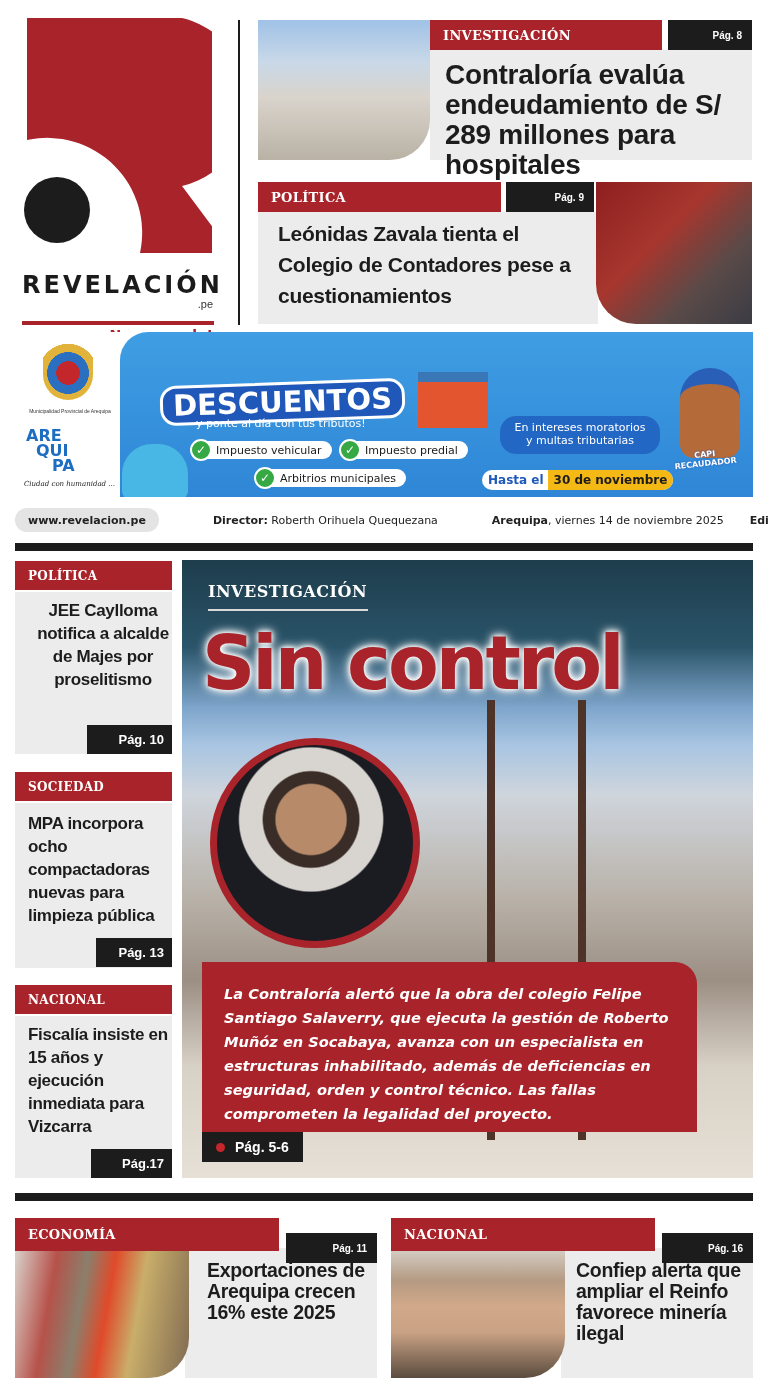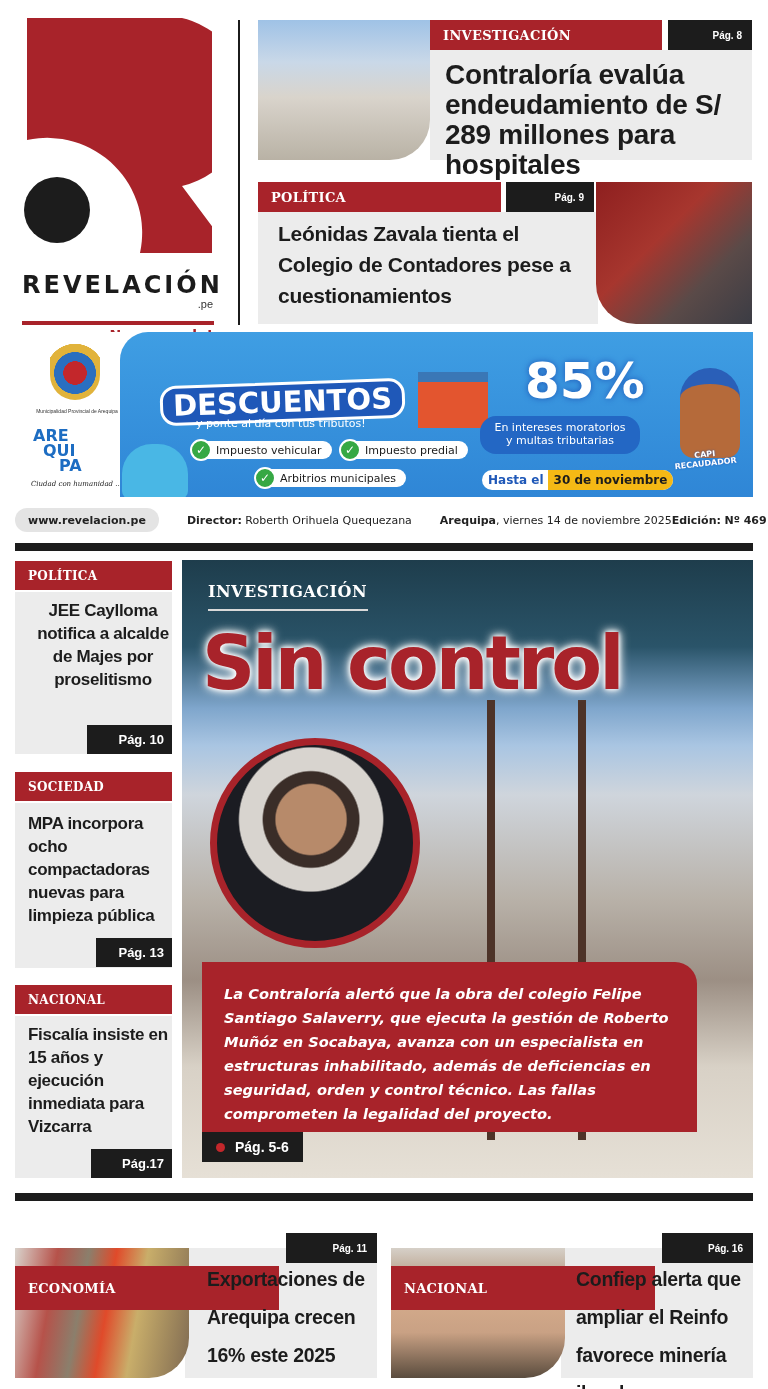--- a/index.html
+++ b/index.html
@@ -38,47 +38,47 @@
   .card2 { left: 258px; top: 182px; width: 494px; height: 142px; }
   .card2 .bg { position: absolute; left: 0; top: 30px; width: 340px; height: 112px; }
   .card2 .tag-red { position: absolute; left: 0; top: 0; width: 243px; height: 30px; }
   .card2 .tag-black { position: absolute; left: 248px; top: 0; width: 88px; height: 30px; }
   .card2 .photo { position: absolute; left: 338px; top: 0; width: 156px; height: 142px; border-bottom-left-radius: 40px;
     background: linear-gradient(135deg, #8e1f1f 0%, #a7362e 40%, #5a4a48 70%, #3b3c44 100%); }
   .card2 .headline { position: absolute; left: 20px; top: 36px; width: 320px; font-size: 21px; line-height: 31px; }
 
   
   .ad { left: 15px; top: 332px; width: 738px; height: 165px; background: #fff; }
-  .ad-left { position: absolute; left: 8px; top: 0; width: 108px; height: 165px; }
+  .ad-left { position: absolute; left: 1px; top: 0; width: 108px; height: 165px; }
   .crest { position: absolute; left: 27px; top: 8px; width: 50px; height: 60px; border-radius: 10px 10px 25px 25px; background: radial-gradient(circle at 50% 55%, #c3272b 0 28%, #2a6fc0 29% 50%, #e1b33b 51% 70%, transparent 71%); }
   .muni { position: absolute; left: 0; top: 76px; width: 108px; font-size: 5px; text-align: center; color: #333; line-height: 6px; }
   .areq { position: absolute; left: 10px; top: 96px; font-family: "DejaVu Sans", sans-serif; font-weight: bold; font-size: 16px; line-height: 15px; color: #1d6dc2; }
   .areq-slogan { position: absolute; left: 8px; top: 148px; font-family: "DejaVu Serif", serif; font-style: italic; font-size: 7px; color: #222; }
   .ad-main { position: absolute; left: 105px; top: 0; width: 633px; height: 165px; border-top-left-radius: 28px;
     background: linear-gradient(180deg, #3f9ee3 0%, #2f86d6 100%); overflow: hidden; }
   .ad-h1 { position: absolute; left: 56px; top: 22px; font-family: "DejaVu Sans", sans-serif; font-size: 26px; color: #fff; margin-top: 30px; }
   .ad-desc { position: absolute; left: 40px; top: 50px; background: #1f58b8; border: 3px solid #fff; border-radius: 16px; color: #fff; font-family: "DejaVu Sans", sans-serif; font-weight: bold; font-size: 29px; padding: 0 10px; line-height: 34px; transform: rotate(-2deg); }
   .ad-sub { position: absolute; left: 76px; top: 85px; font-size: 11px; color: #fff; font-family: "DejaVu Sans", sans-serif; }
   .pill { position: absolute; height: 18px; background: #fff; border-radius: 10px; font-size: 11px; color: #1c1c1c; display: flex; align-items: center; padding-left: 22px; padding-right: 10px; font-family: "DejaVu Sans", sans-serif; }
   .pill .chk { position: absolute; left: -4px; top: -2px; width: 22px; height: 22px; border-radius: 50%; background: #36a844; border: 2px solid #fff; color: #fff; font-size: 12px; display: flex; align-items: center; justify-content: center; font-weight: bold; }
   .car { position: absolute; left: 2px; top: 112px; width: 66px; height: 55px; border-radius: 30px 30px 8px 8px; background: #49b7e5; }
   .house { position: absolute; left: 298px; top: 40px; width: 70px; height: 56px; background: #e3552f; border-top: 10px solid #3a77b6; }
   .pct { position: absolute; left: 405px; top: 20px; font-family: "DejaVu Sans", sans-serif; font-weight: bold; font-size: 50px; color: #fff; text-shadow: 0 0 6px #1f58b8; }
-  .pct-box { position: absolute; left: 360px; top: 84px; width: 160px; height: 38px; background: #2367c4; border-radius: 16px; color: #fff; font-size: 11px; line-height: 13px; text-align: center; padding-top: 5px; font-family: "DejaVu Sans", sans-serif; }
+  .pct-box { position: absolute; left: 380px; top: 84px; width: 160px; height: 38px; background: #2367c4; border-radius: 16px; color: #fff; font-size: 11px; line-height: 13px; text-align: center; padding-top: 5px; font-family: "DejaVu Sans", sans-serif; }
   .until { position: absolute; left: 362px; top: 138px; height: 20px; border-radius: 10px; background: #fff; display: flex; align-items: center; overflow: hidden; font-family: "DejaVu Sans", sans-serif; font-weight: bold; font-size: 12px; }
   .until .a { color: #1f58b8; padding: 0 4px 0 6px; }
   .until .b { background: #f5b915; color: #1c1c1c; padding: 0 6px; height: 28px; display: flex; align-items: center; }
   .capi { position: absolute; left: 560px; top: 36px; width: 60px; height: 90px; border-radius: 30px 30px 14px 14px; background: #b56a3a; border-top: 16px solid #2a5fb8; }
   .capi-lbl { position: absolute; left: 554px; top: 118px; font-family: "DejaVu Sans", sans-serif; font-weight: bold; font-size: 8px; color: #fff; text-align: center; line-height: 9px; text-shadow: 0 0 2px #1f58b8; transform: rotate(-6deg); }
 
   
   .infobar { left: 15px; top: 508px; width: 738px; height: 24px; display: flex; align-items: center; font-family: "DejaVu Sans", sans-serif; font-size: 11px; color: #222; }
   .site-pill { background: #e4e4e4; border-radius: 12px; height: 24px; display: flex; align-items: center; padding: 0 13px; font-weight: bold; font-size: 11px; }
   .info-item { margin-left: 28px; white-space: nowrap; }
-  .info-item b { font-weight: bold; }
+  .info-item b { font-weight: bold; margin-left: 26px; }
   .info-item.last { margin-left: auto; }
   .thick-rule { left: 15px; top: 543px; width: 738px; height: 8px; background: #1c1c1c; }
 
   
   .lcard { position: absolute; left: 15px; width: 157px; }
   .lcard .tag-red { height: 29px; font-size: 12px; }
   .lcard .bg { position: absolute; left: 0; top: 31px; width: 157px; }
   .lcard .headline { position: absolute; left: 13px; font-size: 17px; line-height: 23px; width: 150px; }
   .lcard .tag-black { position: absolute; right: 0; height: 29px; font-size: 13px; padding-right: 8px; }
 
@@ -94,25 +94,25 @@
     background: radial-gradient(circle at 48% 38%, #b78a6a 0 22%, #3a2d28 23% 30%, #d8d4cf 31% 45%, #1b1c22 46% 100%); }
   .pillar { position: absolute; top: 140px; width: 8px; height: 440px; background: #4d3328; }
   .summary { position: absolute; left: 20px; top: 402px; width: 495px; height: 170px; background: #a8232a; border-top-right-radius: 22px; padding: 20px 22px 0 22px;
     font-family: "DejaVu Sans", sans-serif; font-style: italic; font-weight: bold; font-size: 14.6px; line-height: 24px; color: #fff; }
   .page-tag { position: absolute; left: 20px; top: 572px; width: 101px; height: 30px; background: #1c1c1c; color: #fff; font-weight: bold; font-size: 14px; display: flex; align-items: center; padding-left: 14px; }
   .page-tag .dot { width: 9px; height: 9px; border-radius: 50%; background: #c3272b; margin-right: 10px; }
 
   
   .thick-rule2 { left: 15px; top: 1193px; width: 738px; height: 8px; background: #1c1c1c; }
   .bcard { position: absolute; top: 1218px; width: 362px; height: 160px; }
-  .bcard .tag-red { position: absolute; left: 0; top: 0; width: 264px; height: 44px; margin-top: 48px; }
+  .bcard .tag-red { position: absolute; left: 0; top: 0; width: 264px; height: 33px; }
   .bcard .tag-black { position: absolute; left: 271px; top: 15px; width: 91px; height: 30px; }
   .bcard .bg { position: absolute; left: 170px; top: 30px; width: 192px; height: 130px; }
   .bcard .photo { position: absolute; left: 0; top: 30px; width: 174px; height: 130px; border-bottom-right-radius: 40px; }
-  .bcard .headline { position: absolute; left: 192px; top: 42px; width: 170px; font-size: 19.5px; line-height: 38px; }
+  .bcard .headline { position: absolute; left: 192px; top: 42px; width: 170px; font-size: 19.5px; line-height: 21px; }
 </style>
 </head>
 <body>
 
 <div class="abs logo">
   <svg class="logo-r" viewBox="0 0 190 235">
     <path d="M5 0 H120 A70 70 0 0 1 160 168 L210 235 H118 A95 95 0 0 0 5 122 Z" fill="#a8232a"></path>
     <circle cx="35" cy="192" r="33" fill="#1c1c1c"></circle>
   </svg>
   <div class="logo-name">REVELACIÓN</div>
@@ -160,21 +160,20 @@
       <span>Impuesto vehicular</span>
     </div>
     <div class="pill" style="left:223px; top:109px;">
       <span class="chk">✓</span>
       <span>Impuesto predial</span>
     </div>
     <div class="pill" style="left:138px; top:137px;">
       <span class="chk">✓</span>
       <span>Arbitrios municipales</span>
     </div>
-    <div class="pct">85%</div>
     <div class="pct-box">
       <div>En intereses moratorios</div>
       <div>y multas tributarias</div>
     </div>
     <div class="until">
       <span class="a">Hasta el</span>
       <span class="b">30 de noviembre</span>
     </div>
     <div class="capi"></div>
     <div class="capi-lbl">

